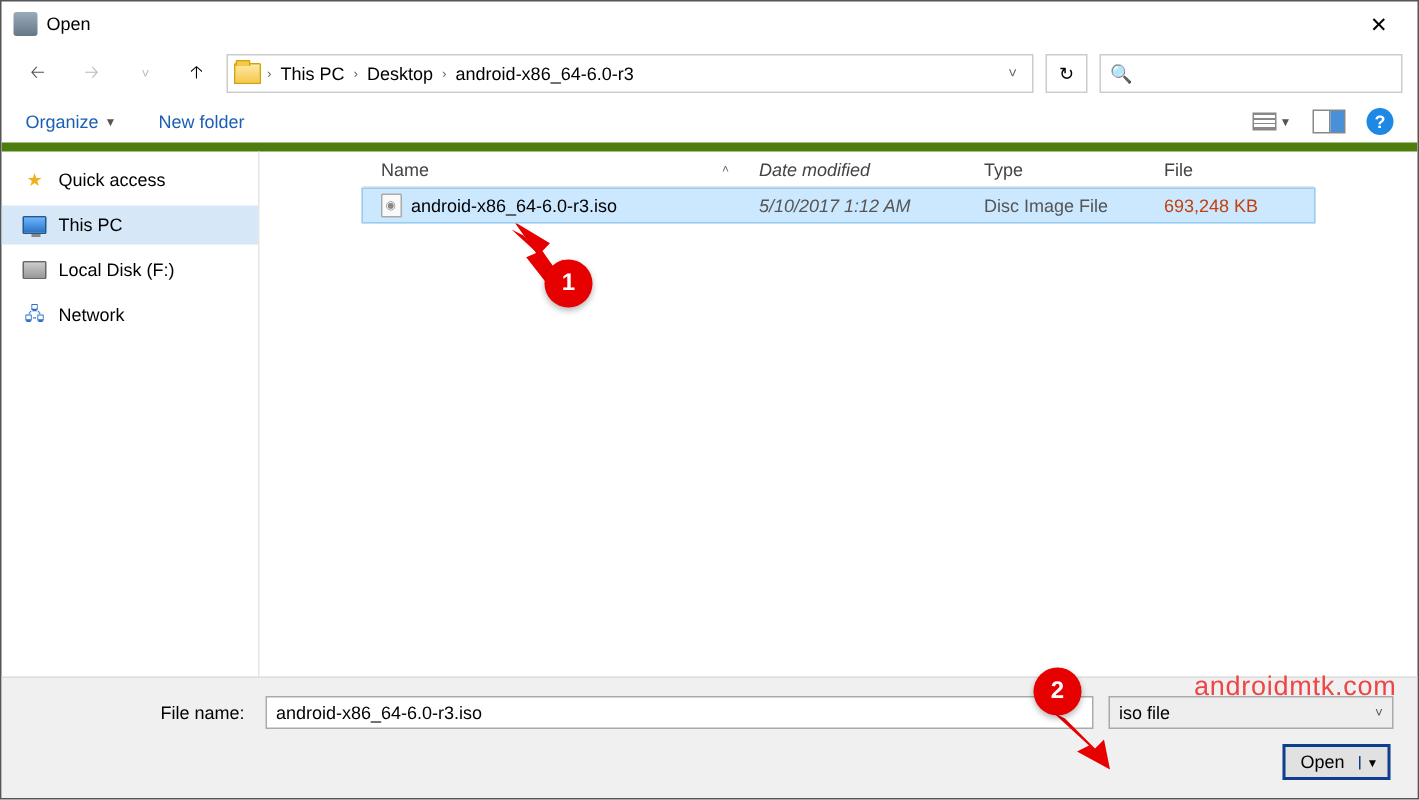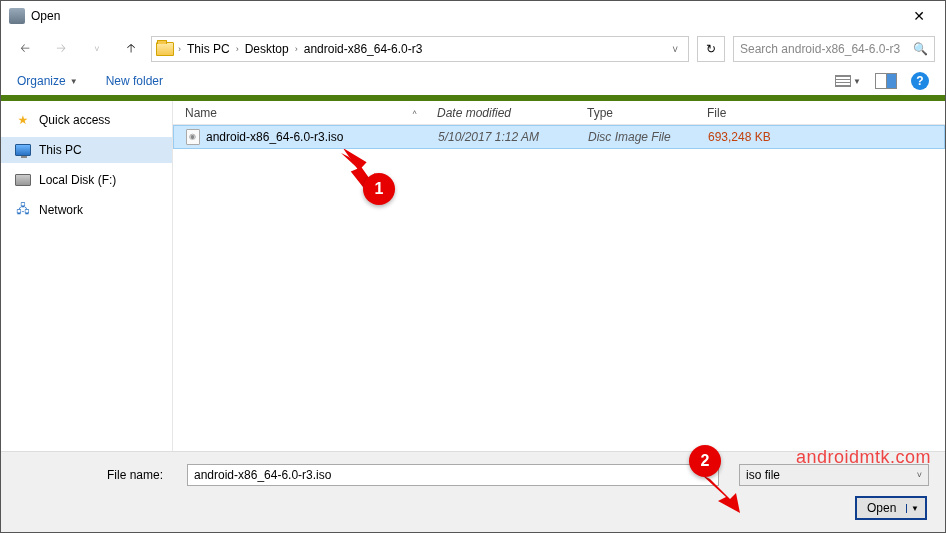--- a/index.html
+++ b/index.html
@@ -42,36 +42,36 @@
 .main { display: flex; height: 384px; }
 .sidebar { width: 172px; border-right: 1px solid #e6e6e6; padding: 6px 0; font-size: 12px; }
 .sb-item { display: flex; align-items: center; gap: 8px; padding: 4px 14px; height: 26px; }
 .sb-item.sel { background: #d6e8f7; }
 .ico16 { width: 16px; height: 16px; display: inline-flex; align-items: center; justify-content: center; }
 .star { color: #f2b01e; }
 .disk { width: 16px; height: 12px; background: linear-gradient(#ccc,#999); border: 1px solid #666; border-radius: 1px; }
 .monitor-ico { width:16px; height:12px; background:linear-gradient(#6cb6ff,#2a73c4); border:1px solid #23578f; border-radius:1px; position:relative;}
 .monitor-ico::after { content:""; position:absolute; bottom:-3px; left:5px; width:6px; height:2px; background:#888;}
 
-.filearea { flex: 1; display: flex; flex-direction: column; font-size: 12px; }
+.filearea { flex: 1; display: flex; flex-direction: column; font-size: 12px; align-items: center; }
 .columns { display: flex; height: 24px; align-items: center; border-bottom: 1px solid #e6e6e6; color: #444; padding-left: 12px; }
 .col-name { width: 252px; display: flex; align-items: center; gap: 6px; }
 .col-date { width: 150px; font-style: italic; }
 .col-type { width: 120px; }
 .col-size { width: 100px; }
 .sort-caret { font-size: 8px; color: #666; margin-left: auto; margin-right: 20px; }
 
 .filerow { display: flex; align-items: center; height: 24px; padding-left: 12px; background: #cce8ff; border: 1px solid #99ccf3; }
 .filerow .cell { display: flex; align-items: center; gap: 6px; }
 .file-ico { width: 14px; height: 16px; background: #fafafa; border: 1px solid #aaa; border-radius: 1px; position: relative; }
 .file-ico::after { content:"◉"; position:absolute; font-size:8px; color:#888; left:2px; top:2px; }
 
 
 .bottom { position: absolute; left: 0; right: 0; bottom: 0; background: #f0f0f0; border-top: 1px solid #ddd; padding: 12px 16px 12px 16px; font-size: 12px; }
-.row1 { display: flex; align-items: center; gap: 20px; margin-bottom: 10px; }
+.row1 { display: flex; align-items: center; gap: 10px; margin-bottom: 10px; }
 .row1 label { width: 150px; text-align: right; padding-right: 4px; }
 .fname-input { flex: 1; height: 22px; border: 1px solid #aaa; padding: 0 6px; font-size: 12px; background:#fff; }
 .filter { width: 190px; height: 22px; border: 1px solid #aaa; background: #eee; display: flex; align-items: center; padding: 0 6px; justify-content: space-between; }
 .btnrow { display: flex; justify-content: flex-end; gap: 10px; padding-right: 2px; }
 .btn { width: 86px; height: 24px; border: 1px solid #adadad; background: #e1e1e1; display: flex; align-items: center; justify-content: center; }
 .btn.split { width: 72px; border: 2px solid #0f3e8e; justify-content: space-between; padding: 0 2px 0 10px; }
 .btn.split .caret { border-left: 1px solid #0f3e8e; padding: 0 4px; font-size: 8px; }
 
 
 .anno-badge { position: absolute; width: 32px; height: 32px; border-radius: 50%; background: #e60000; color: #fff; font-weight: bold; font-size: 16px; display: flex; align-items: center; justify-content: center; box-shadow: 0 2px 4px rgba(0,0,0,.3); }
@@ -103,21 +103,20 @@
     <span class="crumb-sep">›</span>
     <span class="crumb">This PC</span>
     <span class="crumb-sep">›</span>
     <span class="crumb">Desktop</span>
     <span class="crumb-sep">›</span>
     <span class="crumb">android-x86_64-6.0-r3</span>
     <span class="addr-drop">˅</span>
   </div>
   <span class="refresh-btn">↻</span>
   <div class="searchbox">
-    <span class="ph">Search android-x86_64-6.0-r3</span>
     <span style="color:#4a90d9;">🔍</span>
   </div>
 </div>
 
 <div class="toolbar">
   <span class="org-btn">
     <span>Organize</span>
     <span class="tricaret">▼</span>
   </span>
   <span>New folder</span>
@@ -171,21 +170,21 @@
       <div class="col-type">Type</div>
       <div class="col-size">File</div>
     </div>
 
     <div class="filerow">
       <div class="cell col-name">
         <span class="file-ico"></span>
         <span>android-x86_64-6.0-r3.iso</span>
       </div>
       <div class="cell col-date" style="color:#555;">5/10/2017 1:12 AM</div>
-      <div class="cell col-type" style="color:#555;font-style:italic;">Disc Image File</div>
+      <div class="cell col-type" style="color:#555;">Disc Image File</div>
       <div class="cell col-size" style="color:#c2410c;">693,248 KB</div>
     </div>
   </div>
 </div>
 
 <div class="bottom">
   <div class="row1">
     <label>File name:</label>
     <input class="fname-input" value="android-x86_64-6.0-r3.iso" style="">
     <div class="filter">

